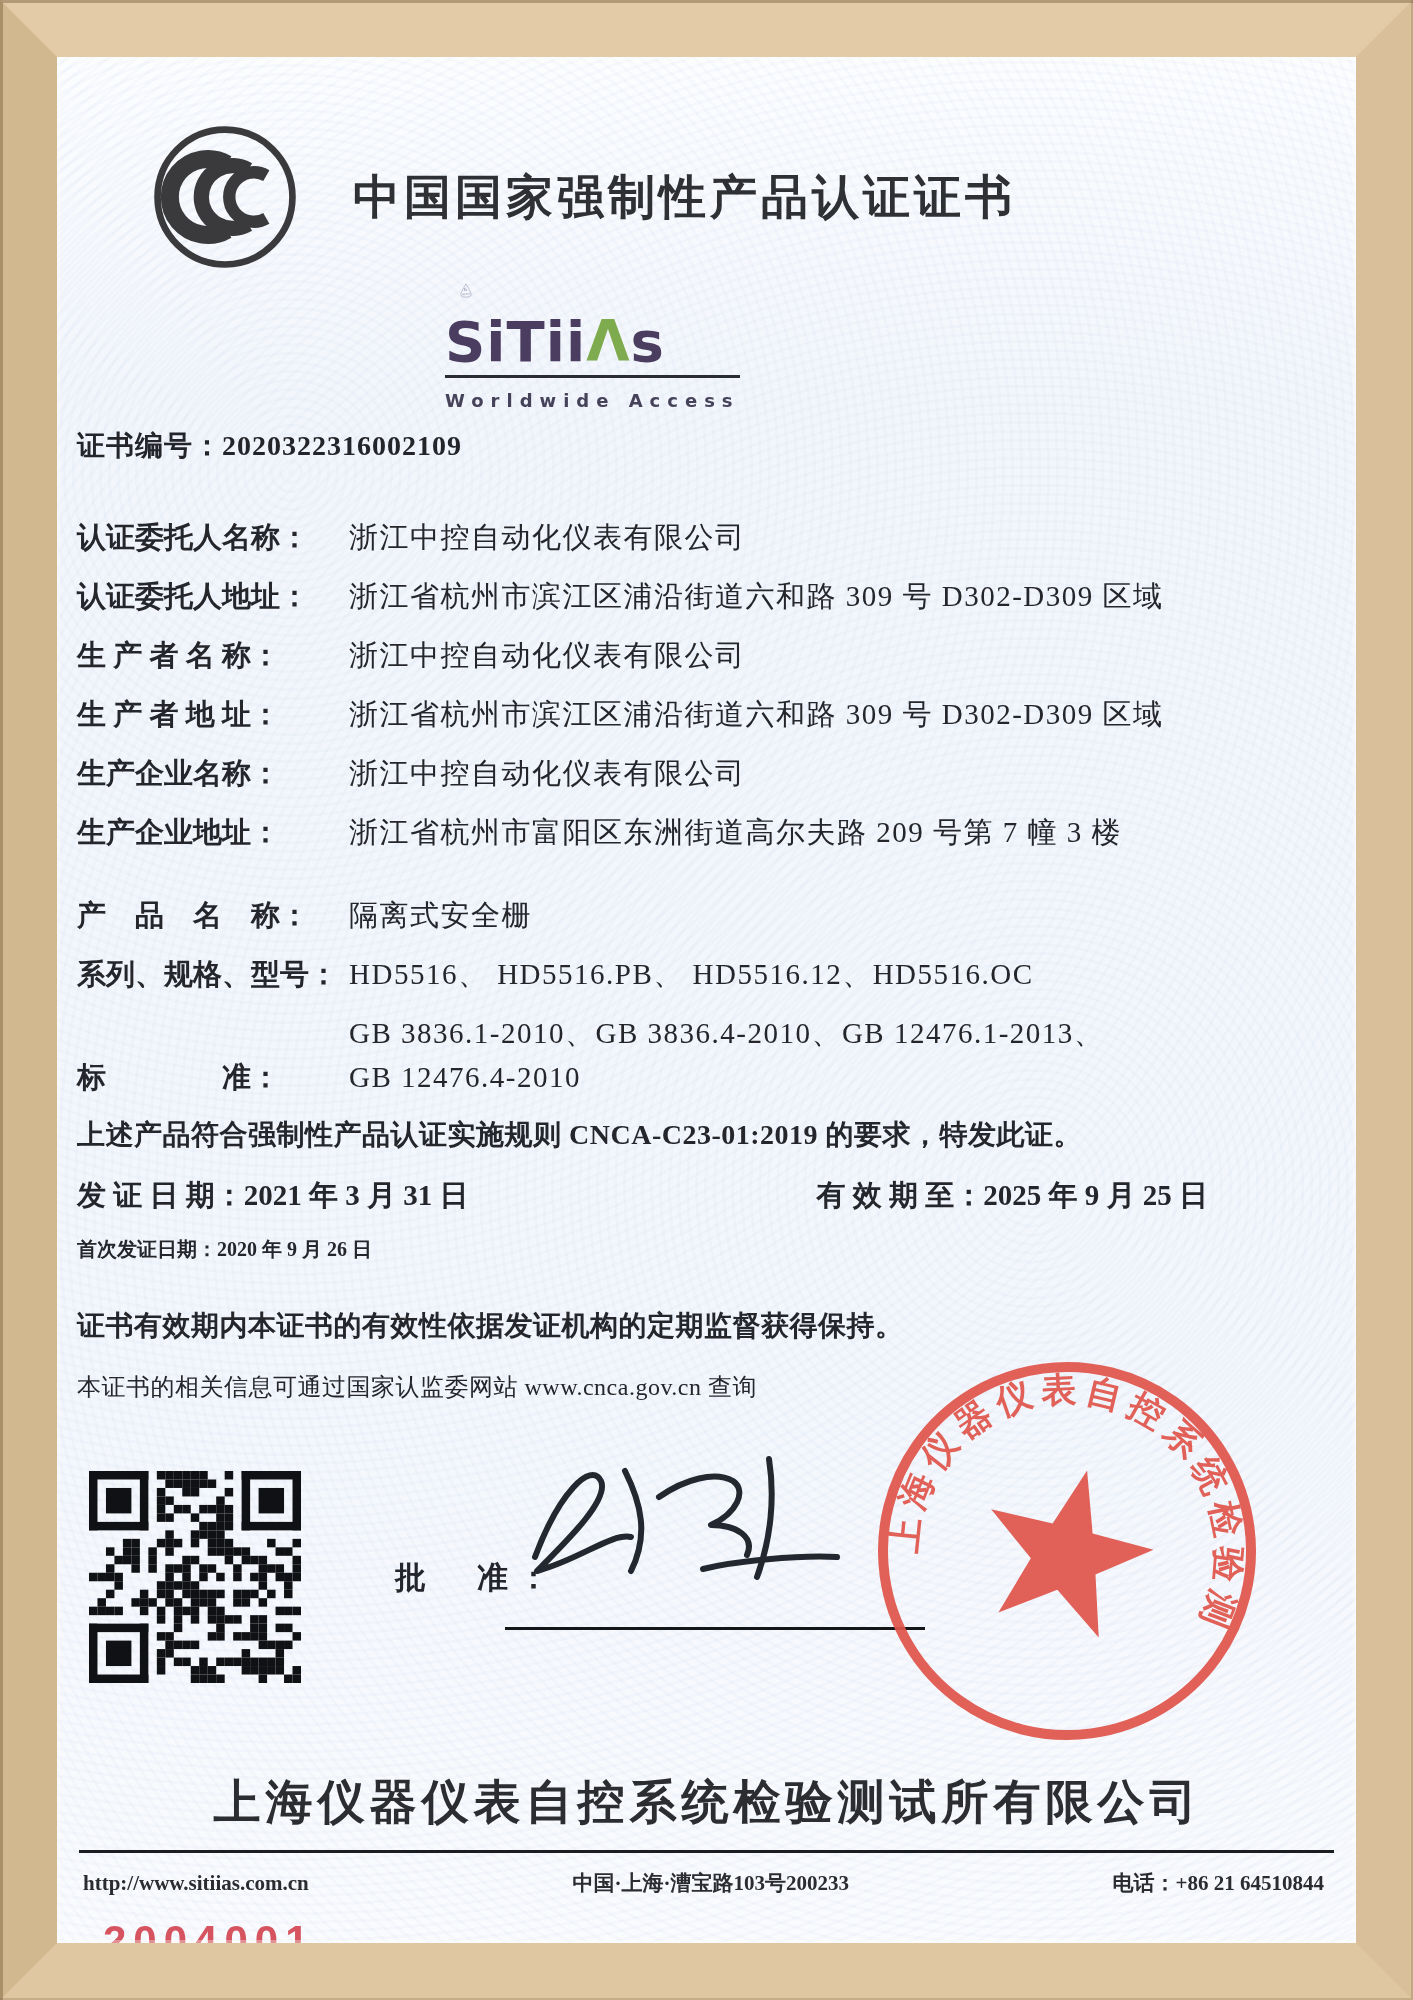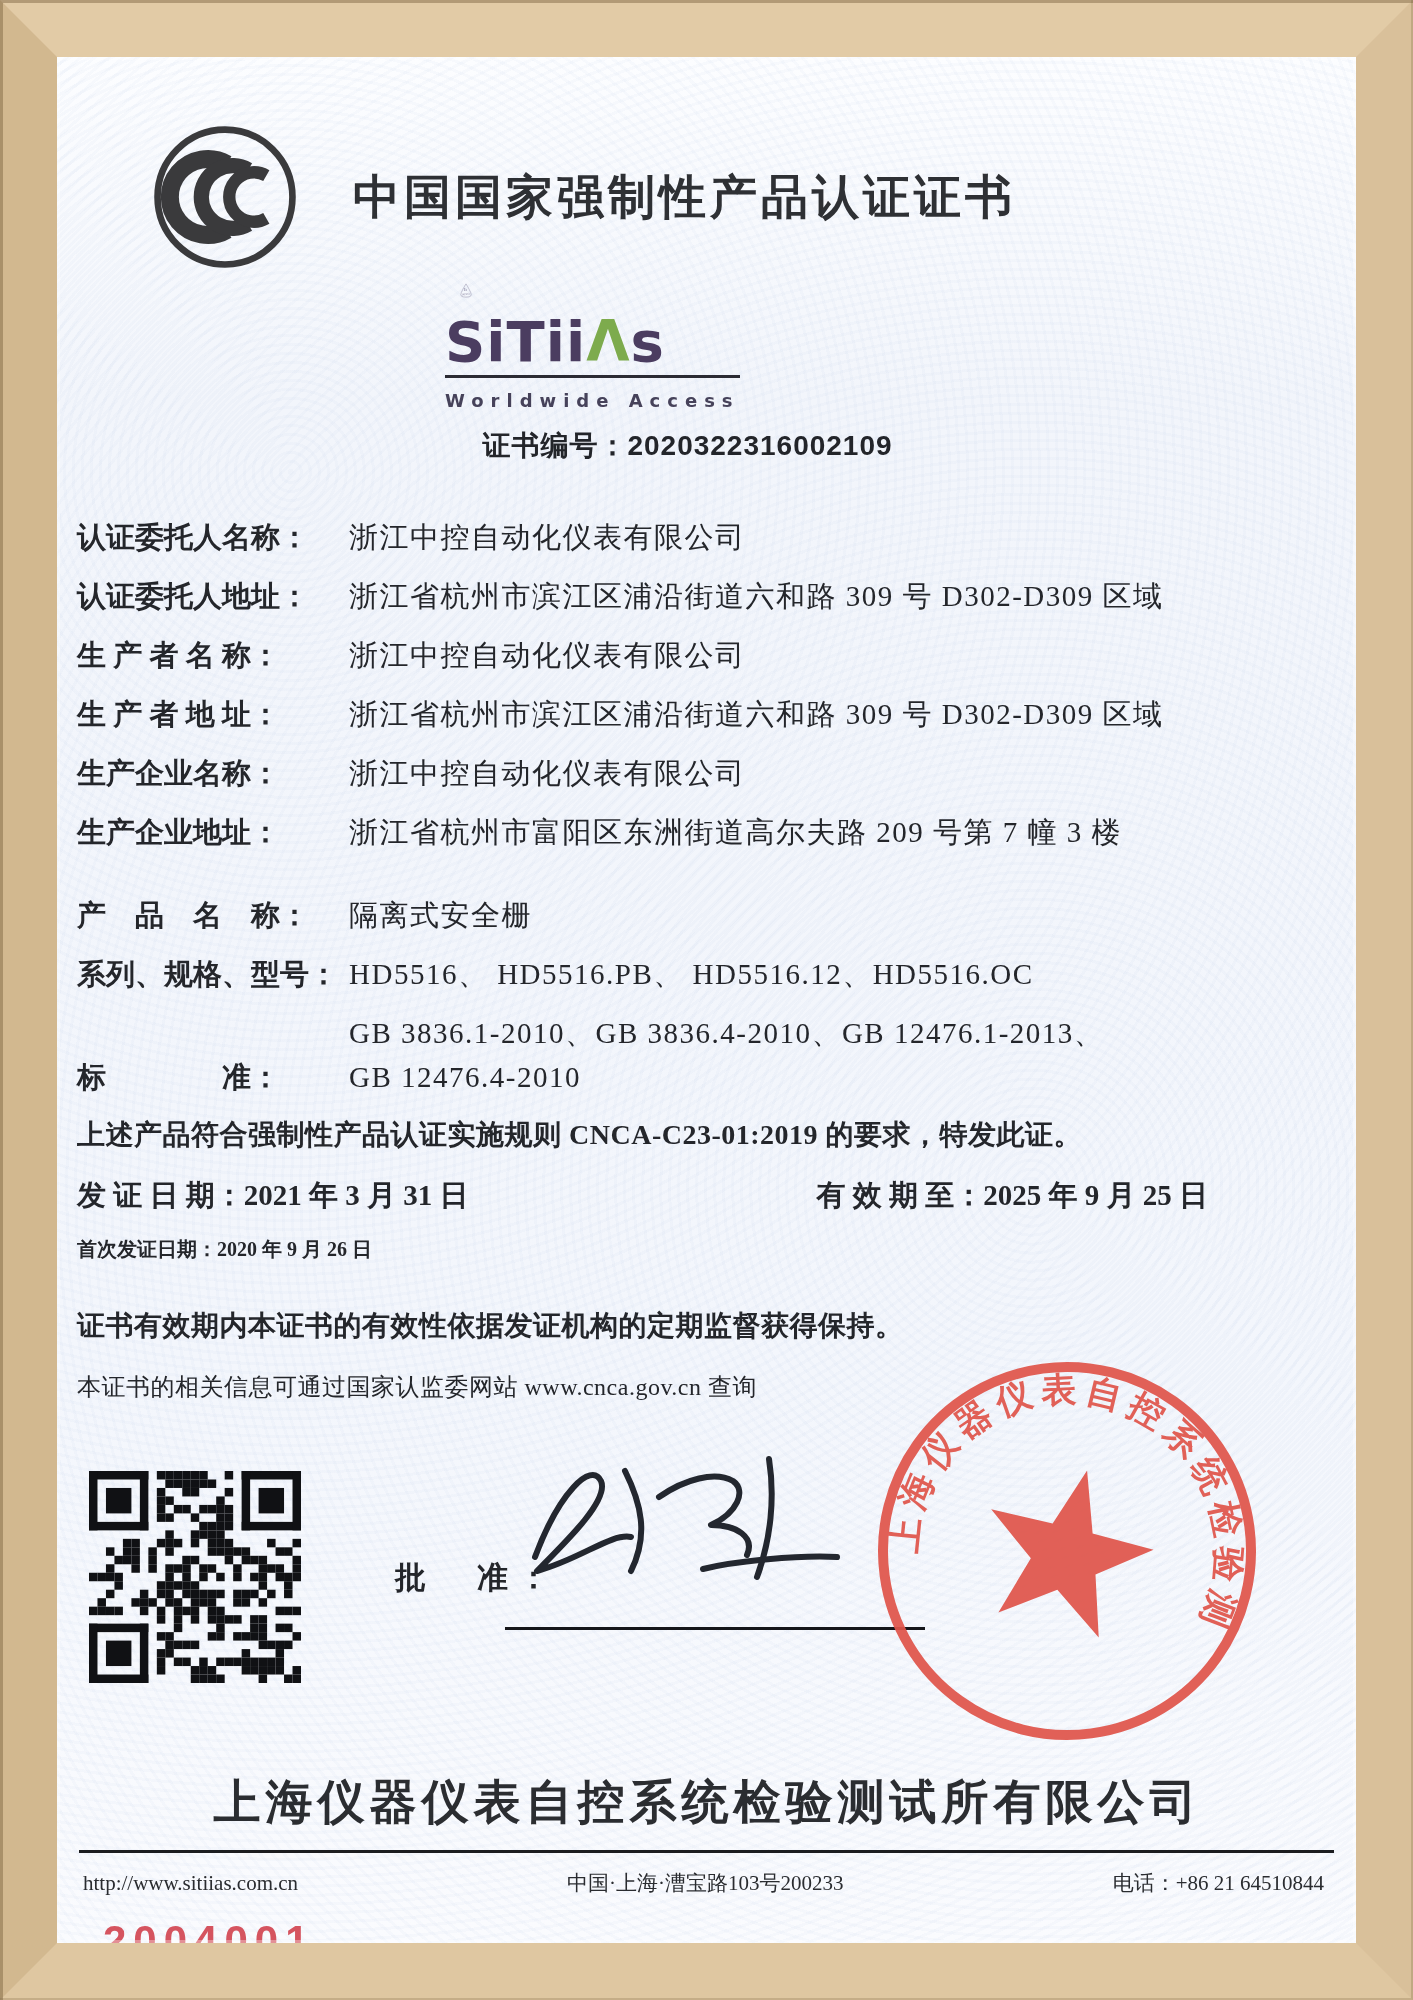--- a/index.html
+++ b/index.html
@@ -49,22 +49,22 @@
   .sitiias-word{
     font-family:"DejaVu Sans", sans-serif;font-weight:bold;
     font-size:56px;line-height:1;letter-spacing:1px;white-space:nowrap;
   }
   .sitiias-tag{
     font-family:"DejaVu Sans", sans-serif;font-weight:bold;
     font-size:18px;letter-spacing:7px;color:#46425a;
     border-top:3px solid #2b2b33;margin-top:5px;padding-top:12px;white-space:nowrap;
   }
   .cert-line{
-    text-align:center;margin:16px 40px 0 0;
-    font-family:Liberation Sans, sans-serif;
+    text-align:left;margin:16px 40px 0 0;
+    font-family:Liberation Serif, serif;
     font-size:28px;font-weight:bold;color:#23252a;letter-spacing:1px;
   }
   
   .fields{margin-top:50px;}
   .frow{display:flex;align-items:flex-end;margin-bottom:14px;line-height:1.55;}
   .flabel{width:272px;flex:0 0 auto;font-weight:bold;font-size:29px;white-space:nowrap;}
   .fvalue{flex:1;font-size:29px;letter-spacing:1.5px;font-weight:500;}
   .fvalue .l2{display:block;}
   .product-gap{height:24px;}
   .statement{font-size:28px;font-weight:bold;margin-top:16px;letter-spacing:.5px;}
@@ -84,21 +84,21 @@
     opacity:.92;transform:rotate(14deg);
   }
   .issuer{
     text-align:center;font-family:"Liberation Sans", sans-serif;
     font-size:47px;font-weight:bold;letter-spacing:5px;color:#2b2d31;white-space:nowrap;
   }
   .divider{border-top:3px solid #1c1d20;margin:16px 4px 0 2px;}
   .footer{
     display:flex;justify-content:space-between;align-items:center;
     margin-top:16px;padding:0 14px 0 6px;
-    font-size:21px;color:#2a2c30;font-weight:normal;
+    font-size:21px;color:#2a2c30;font-weight:bold;
   }
   .serial{
     position:absolute;left:46px;bottom:-22px;
     font-family:"Liberation Sans", sans-serif;
     font-size:42px;font-weight:bold;color:#d5545f;letter-spacing:7px;
   }
 </style>
 </head>
 <body>
 

